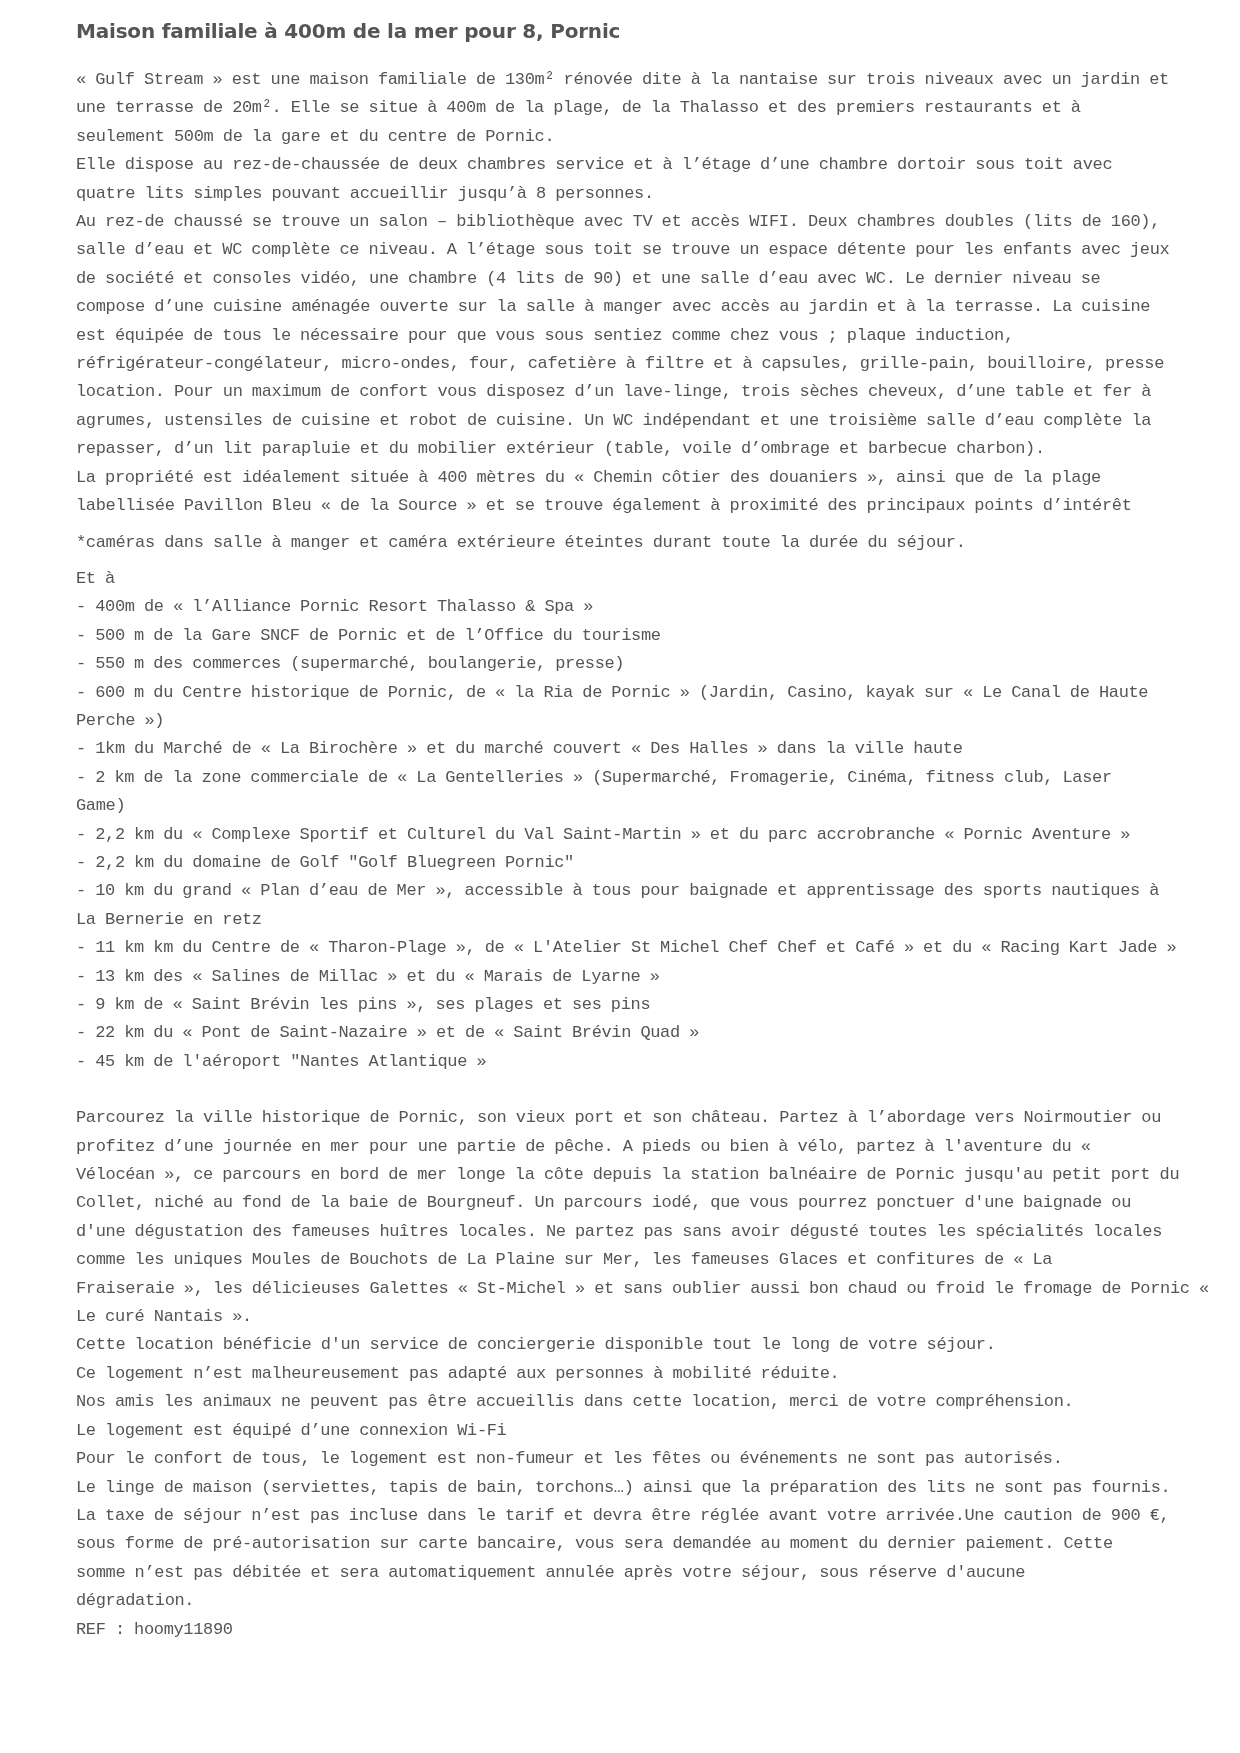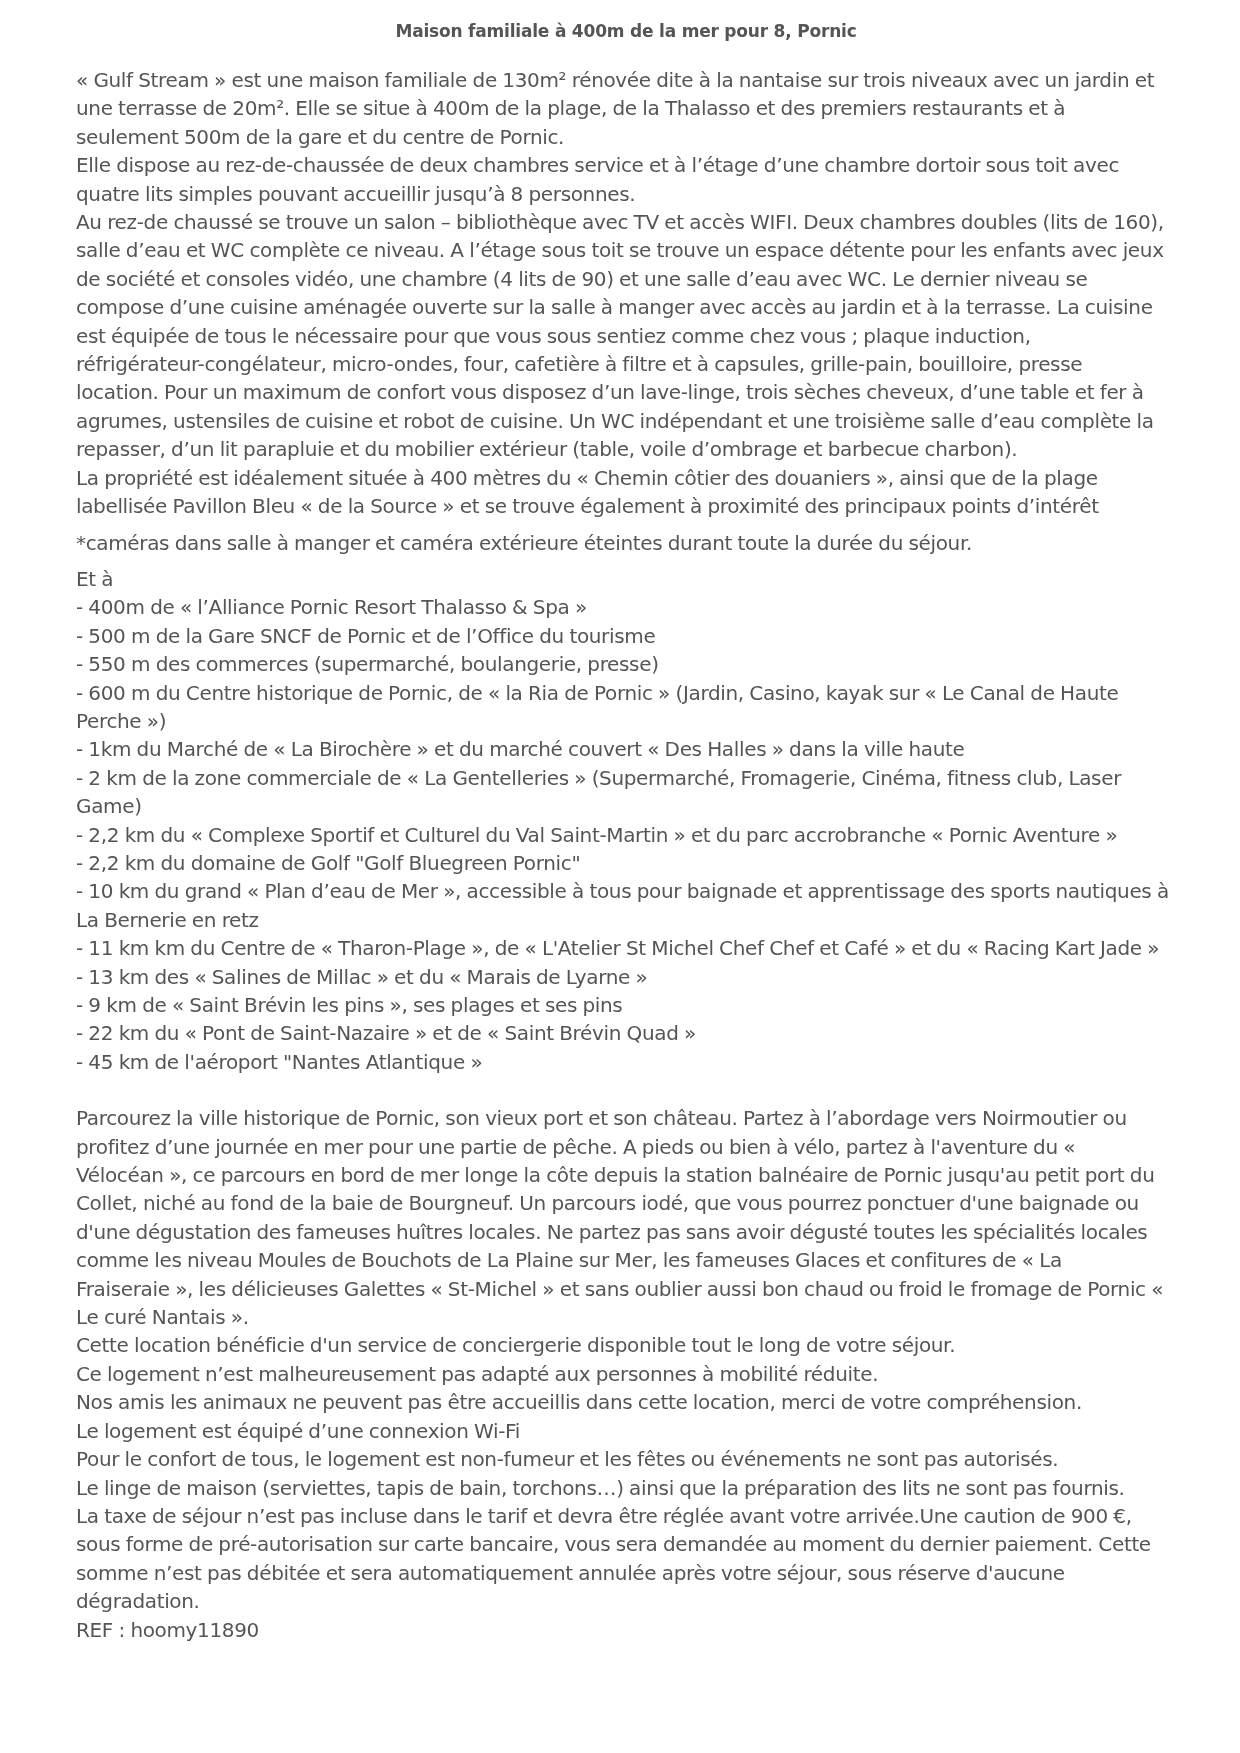--- a/index.html
+++ b/index.html
@@ -17,33 +17,33 @@
   }
   .page {
     position: absolute;
     left: 76px;
     top: 14px;
     width: 1100px;
   }
   .title {
     font-family: "DejaVu Sans", "Liberation Sans", sans-serif;
     font-weight: bold;
-    font-size: 17px;
+    font-size: 20px;
     color: #555555;
     margin: 0 0 18px 0;
     line-height: 34px;
     letter-spacing: -0.2px;
-    text-align: center;
   }
   .line {
-    font-size: 20px;
+    font-size: 17px;
     line-height: 28.4px;
     white-space: nowrap;
     letter-spacing: -0.35px;
     word-spacing: -0.5px;
+    font-family: Liberation Mono, monospace;
   }
   .gap-s { height: 8px; }
   .gap-l { height: 28px; }
 </style>
 </head>
 <body style="color: rgb(85, 85, 85); background: rgb(255, 255, 255);">
 
 <div class="page">
   <h1 class="title">Maison familiale à 400m de la mer pour 8, Pornic</h1>
 
@@ -94,21 +94,21 @@
   </div>
 
   <div class="gap-l"></div>
 
   <div>
     <div class="line">Parcourez la ville historique de Pornic, son vieux port et son château. Partez à l’abordage vers Noirmoutier ou</div>
     <div class="line">profitez d’une journée en mer pour une partie de pêche. A pieds ou bien à vélo, partez à l'aventure du «</div>
     <div class="line">Vélocéan », ce parcours en bord de mer longe la côte depuis la station balnéaire de Pornic jusqu'au petit port du</div>
     <div class="line">Collet, niché au fond de la baie de Bourgneuf. Un parcours iodé, que vous pourrez ponctuer d'une baignade ou</div>
     <div class="line">d'une dégustation des fameuses huîtres locales. Ne partez pas sans avoir dégusté toutes les spécialités locales</div>
-    <div class="line">comme les niveau Moules de Bouchots de La Plaine sur Mer, les fameuses Glaces et confitures de « La</div>
+    <div class="line">comme les uniques Moules de Bouchots de La Plaine sur Mer, les fameuses Glaces et confitures de « La</div>
     <div class="line">Fraiseraie », les délicieuses Galettes « St-Michel » et sans oublier aussi bon chaud ou froid le fromage de Pornic «</div>
     <div class="line">Le curé Nantais ».</div>
     <div class="line">Cette location bénéficie d'un service de conciergerie disponible tout le long de votre séjour.</div>
     <div class="line">Ce logement n’est malheureusement pas adapté aux personnes à mobilité réduite.</div>
     <div class="line">Nos amis les animaux ne peuvent pas être accueillis dans cette location, merci de votre compréhension.</div>
     <div class="line">Le logement est équipé d’une connexion Wi-Fi</div>
     <div class="line">Pour le confort de tous, le logement est non-fumeur et les fêtes ou événements ne sont pas autorisés.</div>
     <div class="line">Le linge de maison (serviettes, tapis de bain, torchons…) ainsi que la préparation des lits ne sont pas fournis.</div>
     <div class="line">La taxe de séjour n’est pas incluse dans le tarif et devra être réglée avant votre arrivée.Une caution de 900 €,</div>
     <div class="line">sous forme de pré-autorisation sur carte bancaire, vous sera demandée au moment du dernier paiement. Cette</div>

